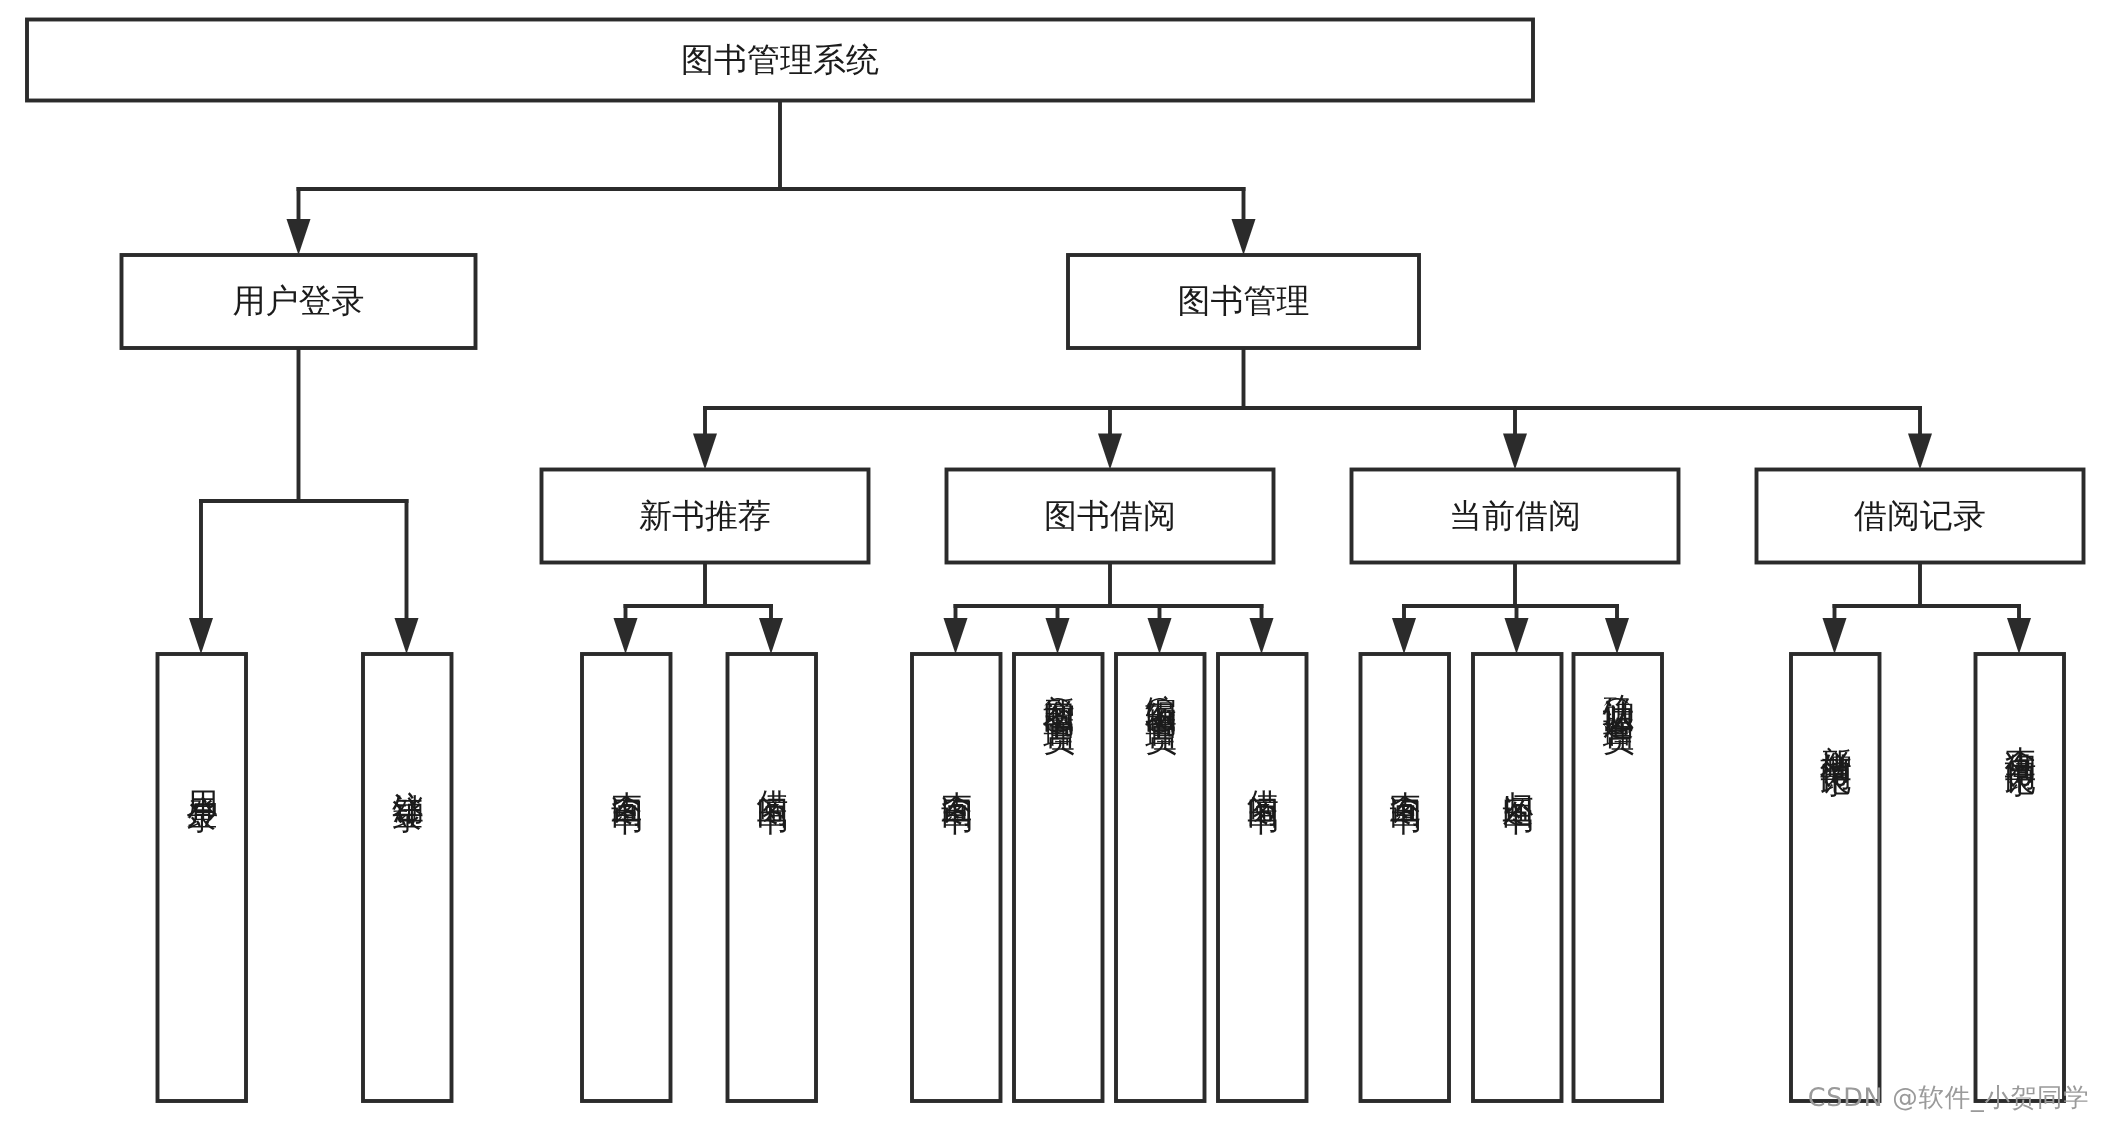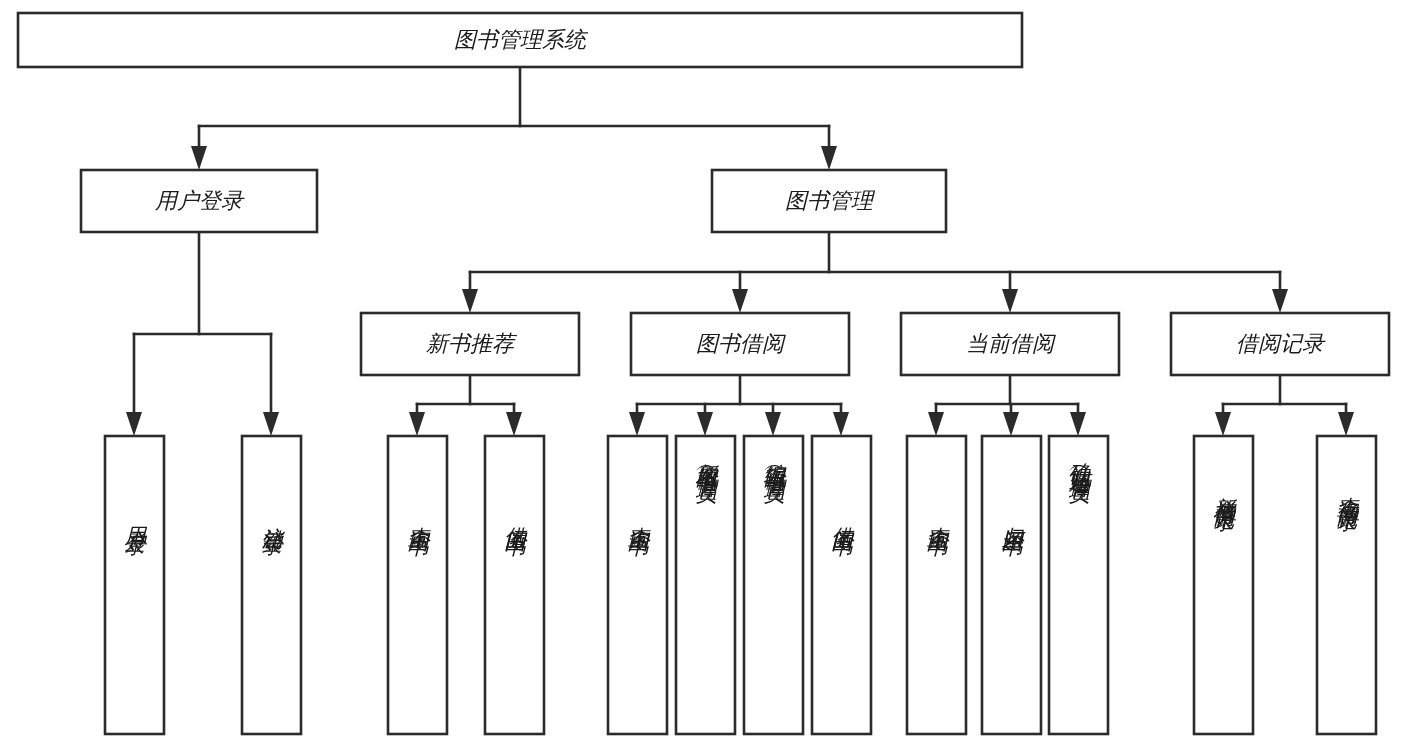--- a/index.html
+++ b/index.html
@@ -12,21 +12,20 @@
     width: 1405px;
     height: 747px;
     font-family: "DejaVu Sans", "Liberation Sans", sans-serif;
     overflow: hidden;
     position: relative;
   }
   #diagram-root {
     position: relative;
     width: 1405px;
     height: 747px;
-    font-style: italic;
   }
   svg.flowchart {
     display: block;
     width: 1405px;
     height: 747px;
   }
   .node-rect {
     fill: #ffffff;
     stroke: #2b2b2b;
     stroke-width: 2.6;
@@ -262,13 +261,14 @@
     <span class="node-label-v" style="margin-top:10px;">确认归还（管理员）</span>
   </div>
 
   <div class="node-label-v-wrap" style="left:1194px; top:436px; width:59px; height:298px;">
     <span class="node-label-v" style="margin-top:44px;">新增借阅记录</span>
   </div>
   <div class="node-label-v-wrap" style="left:1317px; top:436px; width:59px; height:298px;">
     <span class="node-label-v" style="margin-top:44px;">查询借阅记录</span>
   </div>
 
+  <div class="watermark">CSDN @软件_小贺同学</div>
 </div>
 
 </body></html>

